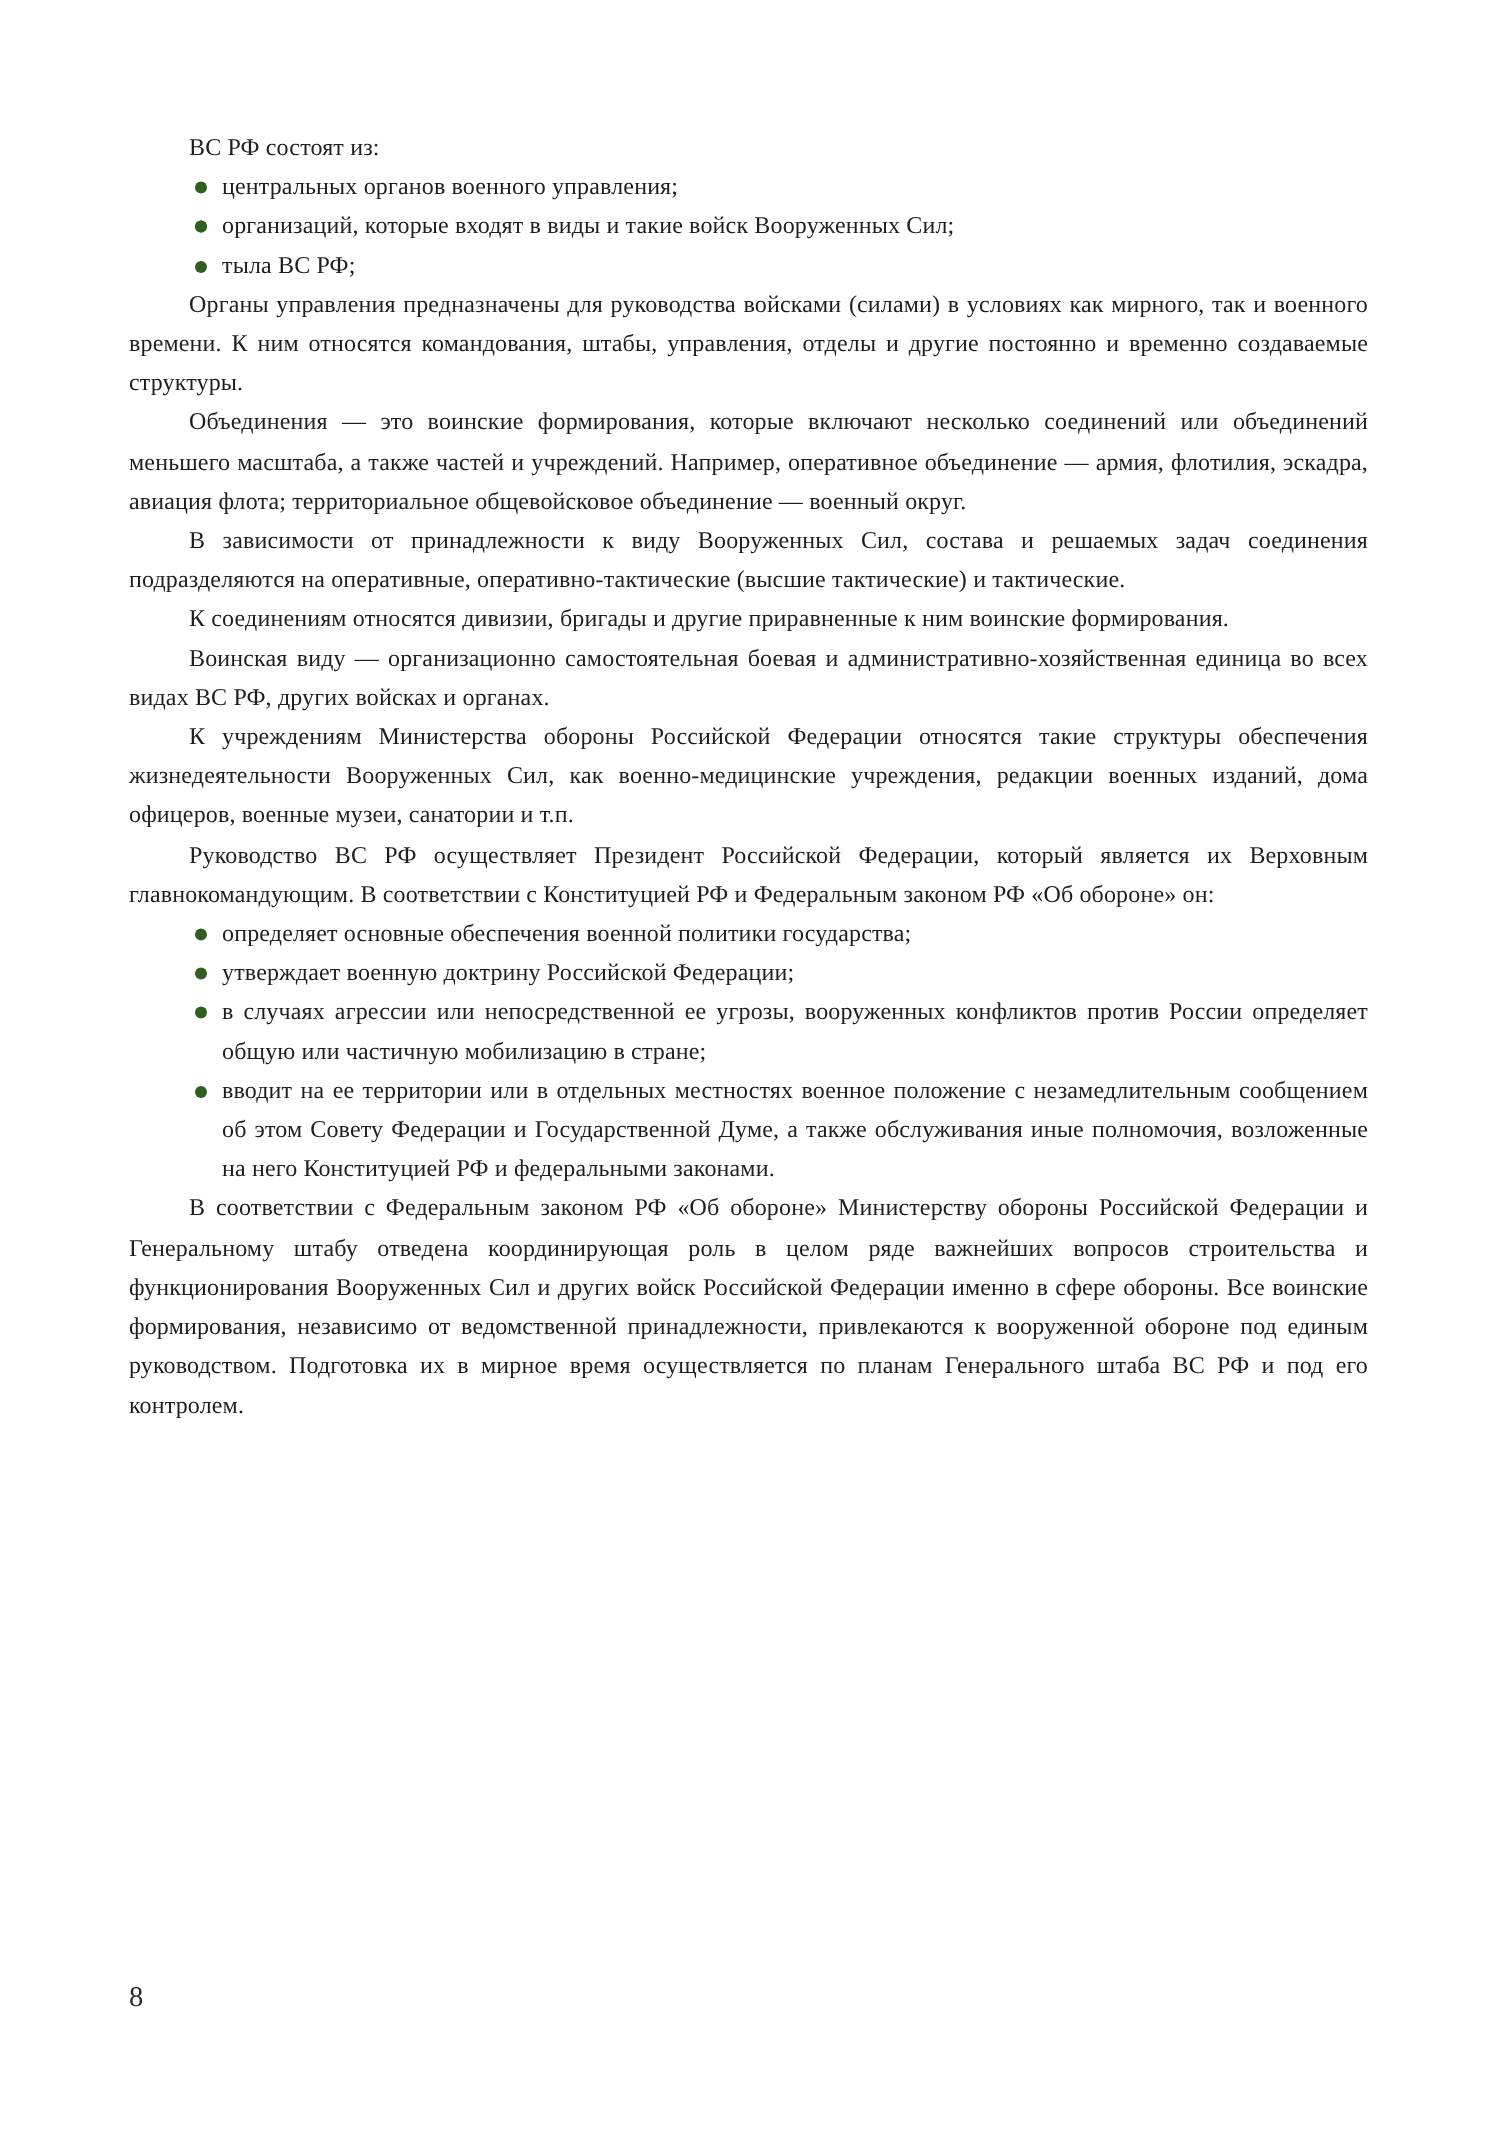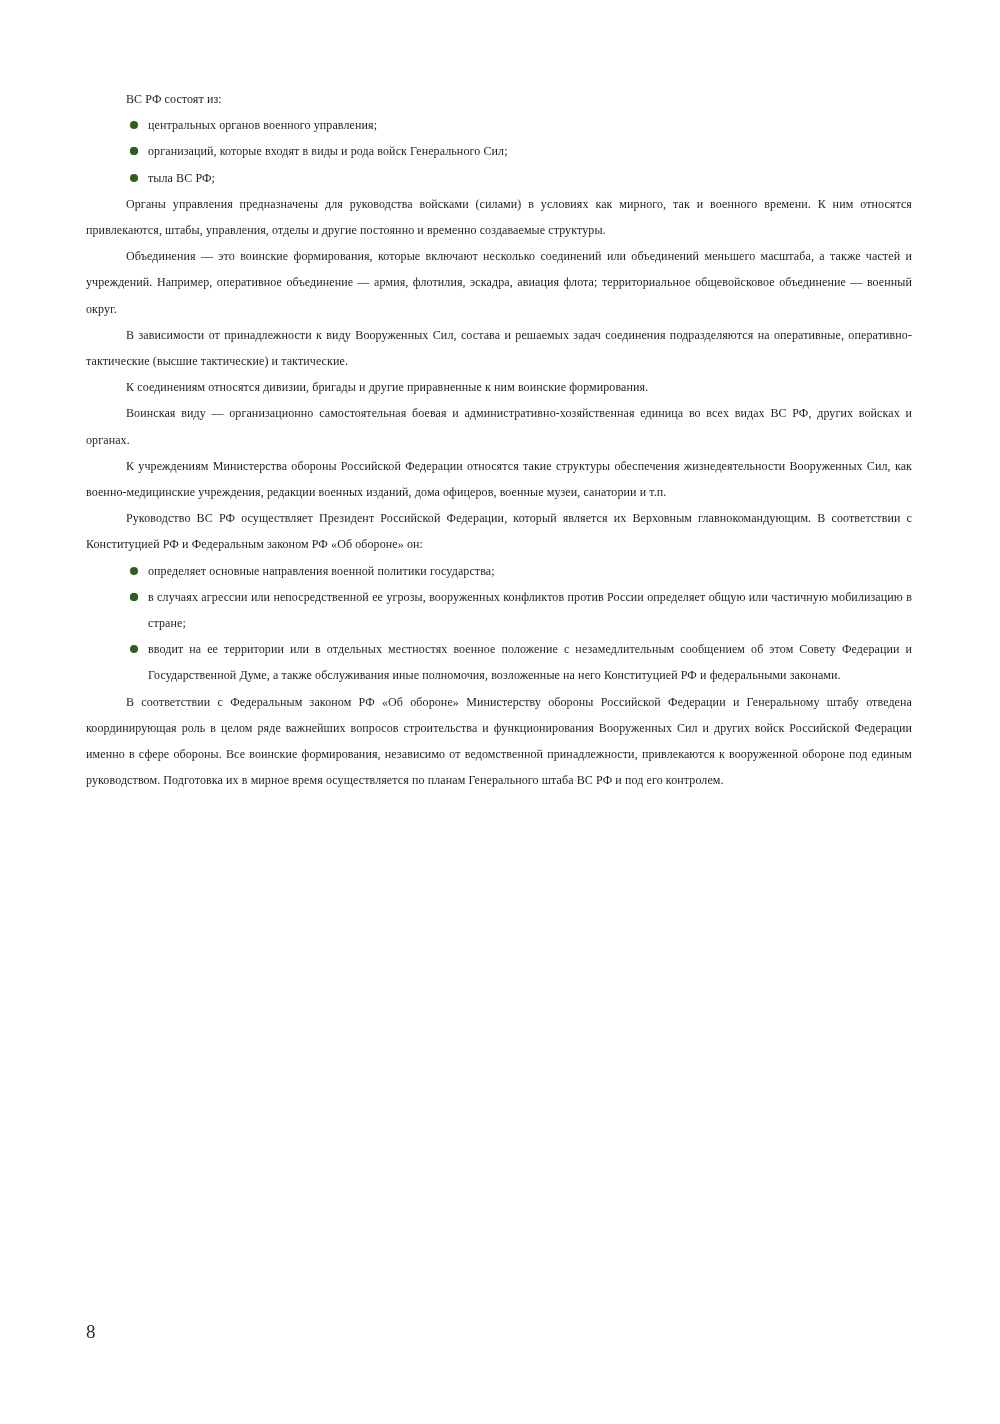--- a/index.html
+++ b/index.html
@@ -18,21 +18,21 @@
     position: absolute;
     inset: 0;
     background: #ffffff;
   }
   .text-block {
     position: absolute;
     left: 86px;
     top: 86px;
     width: 826px;
     color: #1e1e1e;
-    font-size: 12px;
+    font-size: 16px;
     line-height: 26.2px;
     text-align: justify;
     letter-spacing: 0.1px;
   }
   p.para {
     margin: 0;
     text-indent: 40px;
   }
   ul.bullets {
     margin: 0;
@@ -66,35 +66,35 @@
 <body>
 
 <div class="page">
   <main class="text-block">
 
     <p class="para">ВС РФ состоят из:</p>
 
     <ul class="bullets">
       <li><span class="dot"></span><span>центральных органов военного управления;</span></li>
       <li><span class="dot"></span></li>
-      <li><span class="dot"></span><span>организаций, которые входят в виды и рода войск Генерального Сил;</span></li>
+      <li><span class="dot"></span><span>организаций, которые входят в виды и такие войск Вооруженных Сил;</span></li>
       <li><span class="dot"></span><span>тыла ВС РФ;</span></li>
     </ul>
 
-    <p class="para">Органы управления предназначены для руководства войсками (силами) в условиях как мирного, так и военного времени. К ним относятся привлекаются, штабы, управления, отделы и другие постоянно и временно создаваемые структуры.</p>
+    <p class="para">Органы управления предназначены для руководства войсками (силами) в условиях как мирного, так и военного времени. К ним относятся командования, штабы, управления, отделы и другие постоянно и временно создаваемые структуры.</p>
     <p class="para">Объединения — это воинские формирования, которые включают несколько соединений или объединений меньшего масштаба, а также частей и учреждений. Например, оперативное объединение — армия, флотилия, эскадра, авиация флота; территориальное общевойсковое объединение — военный округ.</p>
     <p class="para">В зависимости от принадлежности к виду Вооруженных Сил, состава и решаемых задач соединения подразделяются на оперативные, оперативно-тактические (высшие тактические) и тактические.</p>
     <p class="para">К соединениям относятся дивизии, бригады и другие приравненные к ним воинские формирования.</p>
     <p class="para">Воинская виду — организационно самостоятельная боевая и административно-хозяйственная единица во всех видах ВС РФ, других войсках и органах.</p>
     <p class="para">К учреждениям Министерства обороны Российской Федерации относятся такие структуры обеспечения жизнедеятельности Вооруженных Сил, как военно-медицинские учреждения, редакции военных изданий, дома офицеров, военные музеи, санатории и т.п.</p>
     <p class="para">Руководство ВС РФ осуществляет Президент Российской Федерации, который является их Верховным главнокомандующим. В соответствии с Конституцией РФ и Федеральным законом РФ «Об обороне» он:</p>
 
     <ul class="bullets">
-      <li><span class="dot"></span><span>определяет основные направления военной политики государства;</span></li>
-      <li><span class="dot"></span></li>
+      <li><span class="dot"></span><span>определяет основные обеспечения военной политики государства;</span></li>
+      <li><span class="dot"></span><span>утверждает военную доктрину Российской Федерации;</span></li>
       <li><span class="dot"></span><span>в случаях агрессии или непосредственной ее угрозы, вооруженных конфликтов против России определяет общую или частичную мобилизацию в стране;</span></li>
       <li><span class="dot"></span><span>вводит на ее территории или в отдельных местностях военное положение с незамедлительным сообщением об этом Совету Федерации и Государственной Думе, а также обслуживания иные полномочия, возложенные на него Конституцией РФ и федеральными законами.</span></li>
     </ul>
 
     <p class="para">В соответствии с Федеральным законом РФ «Об обороне» Министерству обороны Российской Федерации и Генеральному штабу отведена координирующая роль в целом ряде важнейших вопросов строительства и функционирования Вооруженных Сил и других войск Российской Федерации именно в сфере обороны. Все воинские формирования, независимо от ведомственной принадлежности, привлекаются к вооруженной обороне под единым руководством. Подготовка их в мирное время осуществляется по планам Генерального штаба ВС РФ и под его контролем.</p>
 
   </main>
 
   <div class="page-number">8</div>
 </div>

